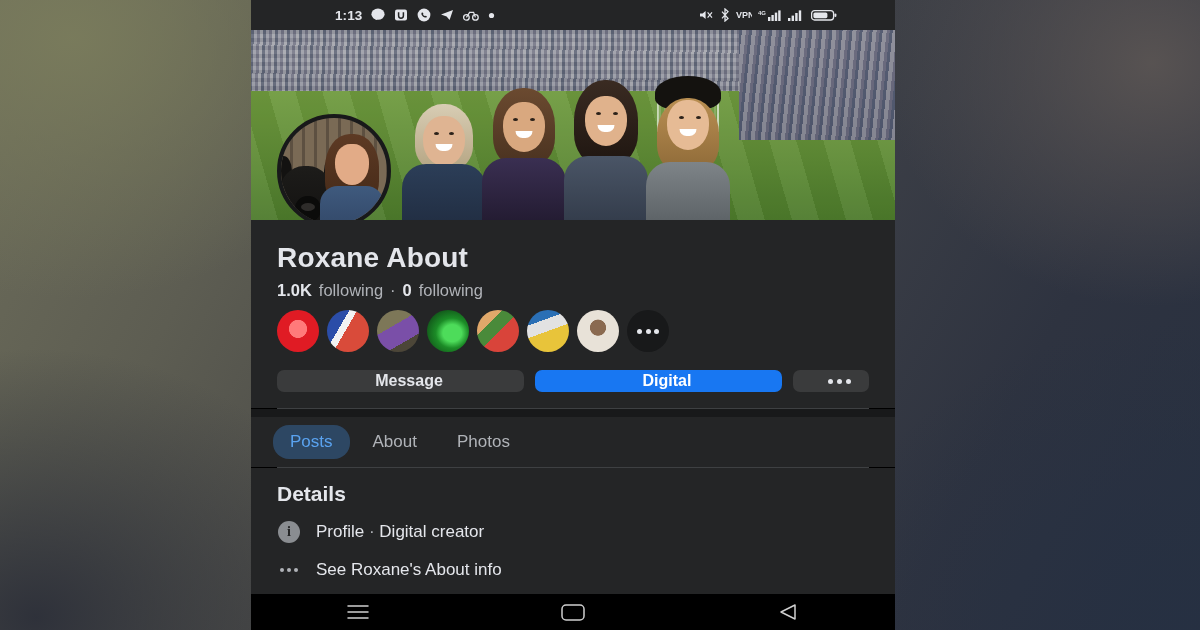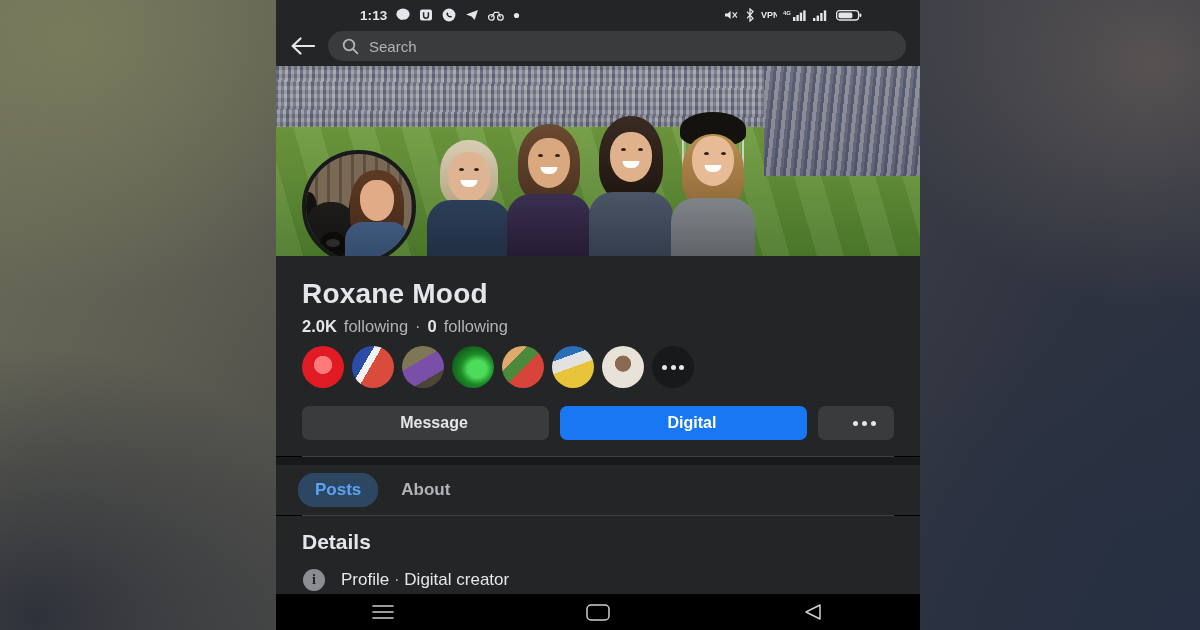--- a/index.html
+++ b/index.html
@@ -17,21 +17,21 @@
     background:radial-gradient(ellipse 520px 420px at 6% 6%, rgba(122,124,92,.92) 0%, rgba(122,124,92,0) 62%); }
   #backdrop .g3 { position:absolute; inset:0;
     background:radial-gradient(ellipse 420px 380px at 96% 10%, rgba(92,86,84,.9) 0%, rgba(92,86,84,0) 64%); }
   #backdrop .g4 { position:absolute; inset:0;
     background:radial-gradient(ellipse 520px 420px at 3% 98%, rgba(44,47,57,.95) 0%, rgba(44,47,57,0) 64%); }
   #backdrop .g5 { position:absolute; inset:0;
     background:radial-gradient(ellipse 560px 460px at 99% 99%, rgba(38,48,66,.95) 0%, rgba(38,48,66,0) 66%); }
 
   
   #phone {
-    position:absolute; left:276px; top:0; width:644px; height:630px;
+    position:absolute; left:251px; top:0; width:644px; height:630px;
     background:#000; z-index:2; overflow:hidden;
     display:flex; flex-direction:column;
   }
 
   
   .statusbar {
     height:30px; background:#242526; color:#e4e6eb;
     display:flex; align-items:center; flex-shrink:0;
     padding:0 16px; font-size:13px; font-weight:bold;
   }
@@ -116,35 +116,35 @@
   .pstats { margin-top:7px; font-size:16.5px; color:#b0b3b8; display:flex; align-items:center; gap:7px; }
   .pstats b { color:#e4e6eb; font-weight:bold; }
   .pstats .dot { color:#b0b3b8; }
   .stories { display:flex; gap:8px; margin-top:10px; }
   .story { width:42px; height:42px; border-radius:50%; overflow:hidden; flex-shrink:0; position:relative; }
   .story.more { background:#18191a; display:flex; align-items:center; justify-content:center; }
   .story.more .dots { display:flex; gap:3.5px; }
   .story.more .dots i { width:5px; height:5px; border-radius:50%; background:#e4e6eb; }
 
   .actions { display:flex; gap:11px; margin-top:18px; padding-bottom:16px; }
-  .btn { height:34px; border-radius:7px; display:flex; align-items:center; justify-content:center;
+  .btn { height:22px; border-radius:7px; display:flex; align-items:center; justify-content:center;
     font-size:16px; font-weight:bold; cursor:pointer;padding-left:17px; }
   .btn-msg { flex:1 1 0; background:#3a3b3c; color:#e4e6eb; }
   .btn-follow { flex:1 1 0; background:#1877f2; color:#fff; }
   .btn-more { width:76px; background:#3a3b3c; color:#e4e6eb; }
   .btn-more .dots { display:flex; gap:4px; }
   .btn-more .dots i { width:5px; height:5px; border-radius:50%; background:#e4e6eb; }
 
   .divider { height:1px; background:#3e4042; margin:0 26px; }
   .gap { height:8px; background:#18191a; }
 
   
   .tabs { background:#242526; display:flex; align-items:center; gap:6px;
     padding:8px 22px; flex-shrink:0; }
-  .tab { padding:7px 17px; border-radius:16px; font-size:17px; font-weight:bold; color:#b0b3b8; cursor:pointer; }
+  .tab { padding:7px 17px; border-radius:16px; font-size:17px; font-weight:normal; color:#b0b3b8; cursor:pointer; }
   .tab.active { background:#2d4763; color:#5aa3f0; }
 
   
   .details { background:#242526; flex:1; padding:14px 26px 0 26px; overflow:hidden; }
   .dtitle { color:#e4e6eb; font-size:21px; font-weight:bold; }
   .drow { display:flex; align-items:center; gap:15px; margin-top:14px; }
   .dicon { width:24px; height:24px; flex-shrink:0; display:flex; align-items:center; justify-content:center; }
   .info-badge { width:22px; height:22px; border-radius:50%; background:#8a8d91;
     display:flex; align-items:center; justify-content:center; color:#242526;
     font-size:14px; font-weight:bold; font-family:"Liberation Serif", serif; }
@@ -249,36 +249,20 @@
       <span class="ico">
         <svg width="26" height="13" viewBox="0 0 26 13">
             <rect x="0.6" y="1.6" width="22" height="9.4" rx="3" stroke="#e4e6eb" stroke-width="1.3" fill="none"></rect>
             <rect x="2.4" y="3.4" width="14" height="5.8" rx="1.6" fill="#e4e6eb"></rect>
             <rect x="23.4" y="4.6" width="2" height="3.4" rx="1" fill="#e4e6eb"></rect>
           </svg>
       </span>
     </div>
   </div>
 
-  <div class="searchbar">
-    <span class="back-arrow ico">
-      <svg width="26" height="22" viewBox="0 0 26 22">
-          <path d="M24 11H3M10.5 3.5 2.6 11l7.9 7.5" stroke="#e4e6eb" stroke-width="2.2" fill="none" stroke-linecap="round" stroke-linejoin="round"></path>
-        </svg>
-    </span>
-    <div class="search-pill">
-      <span class="ico">
-        <svg width="17" height="17" viewBox="0 0 17 17">
-            <circle cx="7" cy="7" r="5.3" stroke="#b0b3b8" stroke-width="1.8" fill="none"></circle>
-            <path d="M11 11l4.4 4.4" stroke="#b0b3b8" stroke-width="1.8" stroke-linecap="round"></path>
-          </svg>
-      </span>
-      <span class="search-ph">Search</span>
-    </div>
-  </div>
 
   <div class="cover">
     <div class="cv-sky"></div>
     <div class="cv-crowd"></div>
     <div class="cv-field"></div>
     <div class="cv-goal"></div>
     <div class="cv-board"></div>
     <div class="cv-stand"></div>
 
     <div class="grp" style="left:150px;">
@@ -332,23 +316,23 @@
       </div>
       <div class="pfp-girl">
         <div class="pfp-ghair"></div>
         <div class="pfp-gface"></div>
         <div class="pfp-gbody"></div>
       </div>
     </div>
   </div>
 
   <div class="info">
-    <div class="pname">Roxane Mood</div>
+    <div class="pname">Roxane About</div>
     <div class="pstats">
-      <b>2.0K</b>
+      <b>1.0K</b>
       <span>following</span>
       <span class="dot">·</span>
       <b>0</b>
       <span>following</span>
     </div>
 
     <div class="stories">
       <div class="story" style="background:radial-gradient(circle at 50% 45%, #ff7a7a 0 28%, #e01b24 30% 100%);"></div>
       <div class="story" style="background:linear-gradient(120deg,#2b4da8 0 34%,#f2f2f2 34% 46%,#d94b3a 46% 100%);"></div>
       <div class="story" style="background:linear-gradient(150deg,#7d7758 0 38%,#7a4fa8 38% 72%,#4c4638 72% 100%);"></div>
@@ -376,20 +360,21 @@
           </span>
       </div>
     </div>
   </div>
   <div class="divider"></div>
   <div class="gap"></div>
 
   <div class="tabs">
     <div class="tab active">Posts</div>
     <div class="tab">About</div>
+    <div class="tab">Photos</div>
   </div>
   <div class="divider"></div>
 
   <div class="details">
     <div class="dtitle">Details</div>
 
     <div class="drow">
       <span class="dicon">
         <span class="info-badge">i</span>
       </span>

